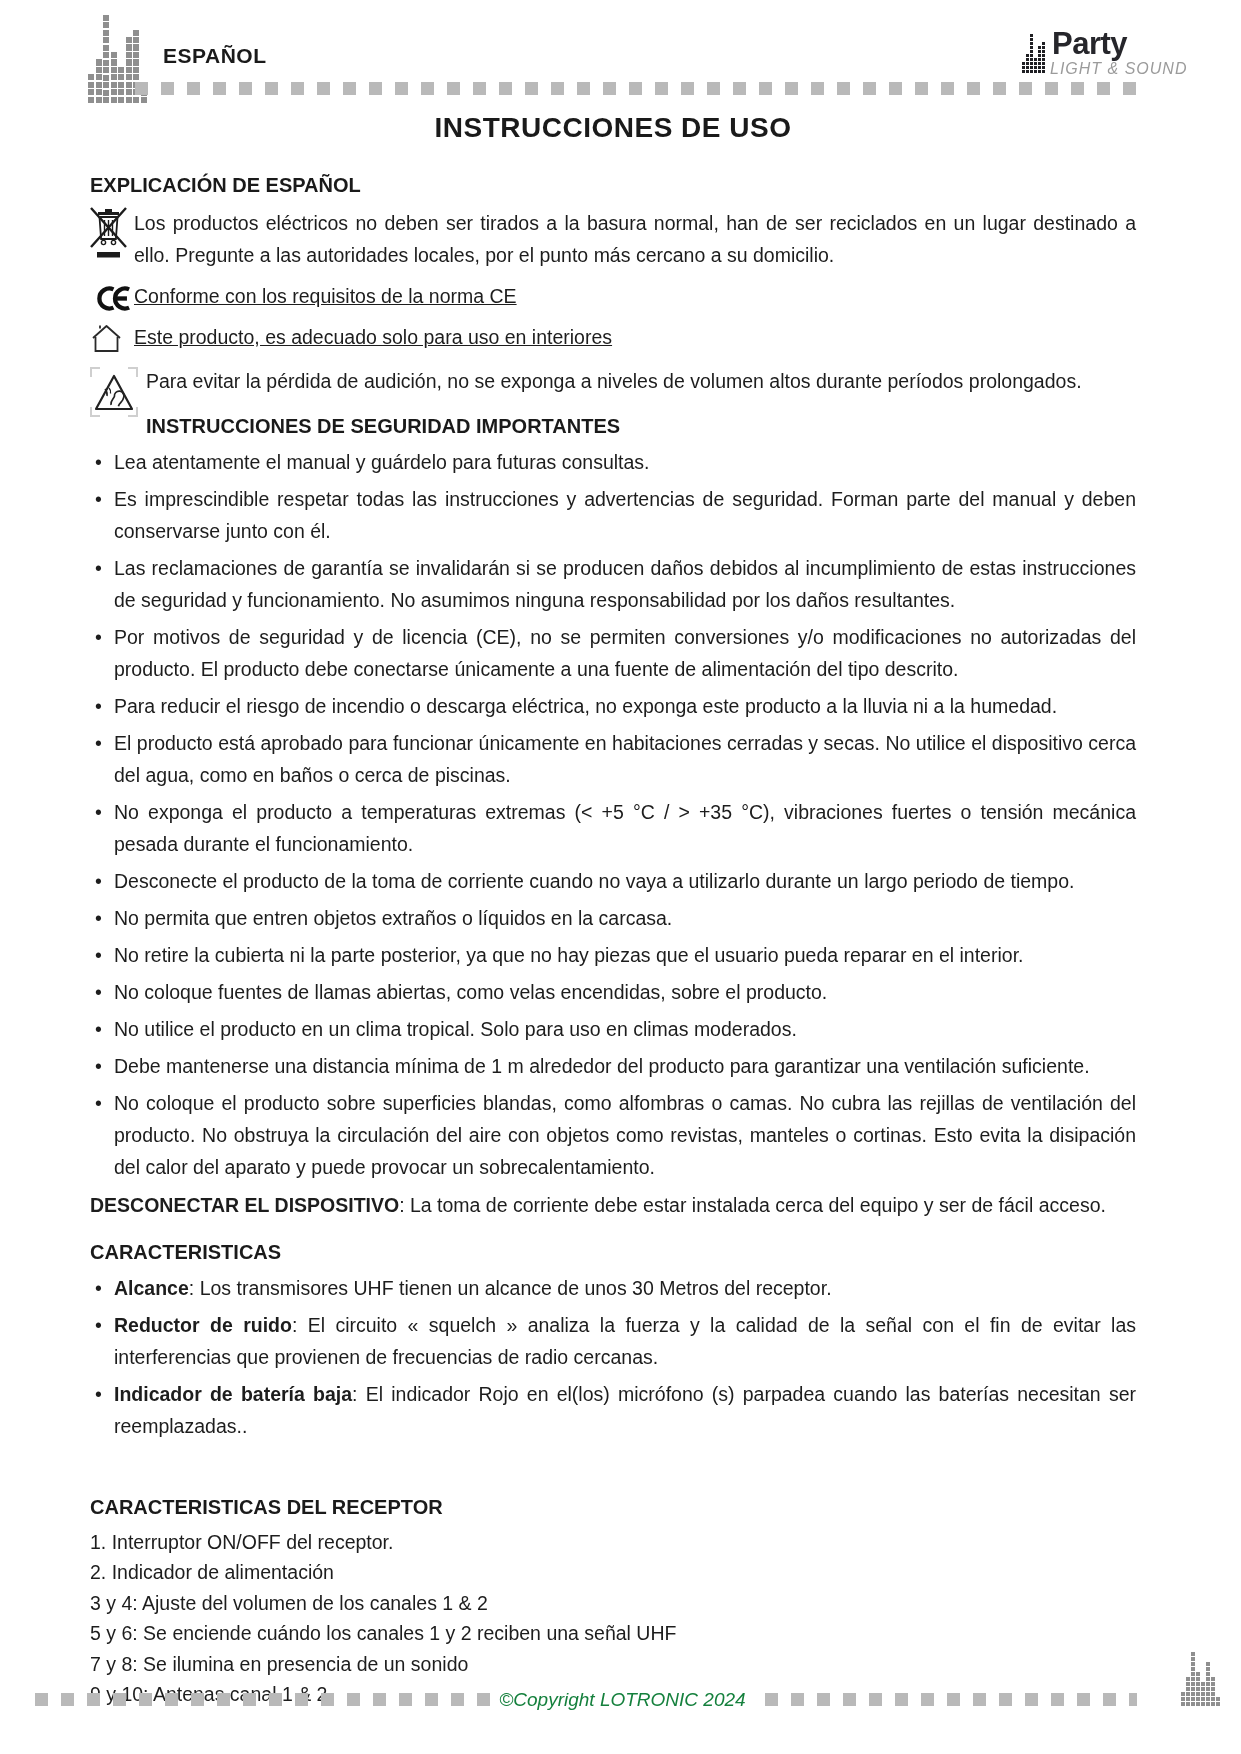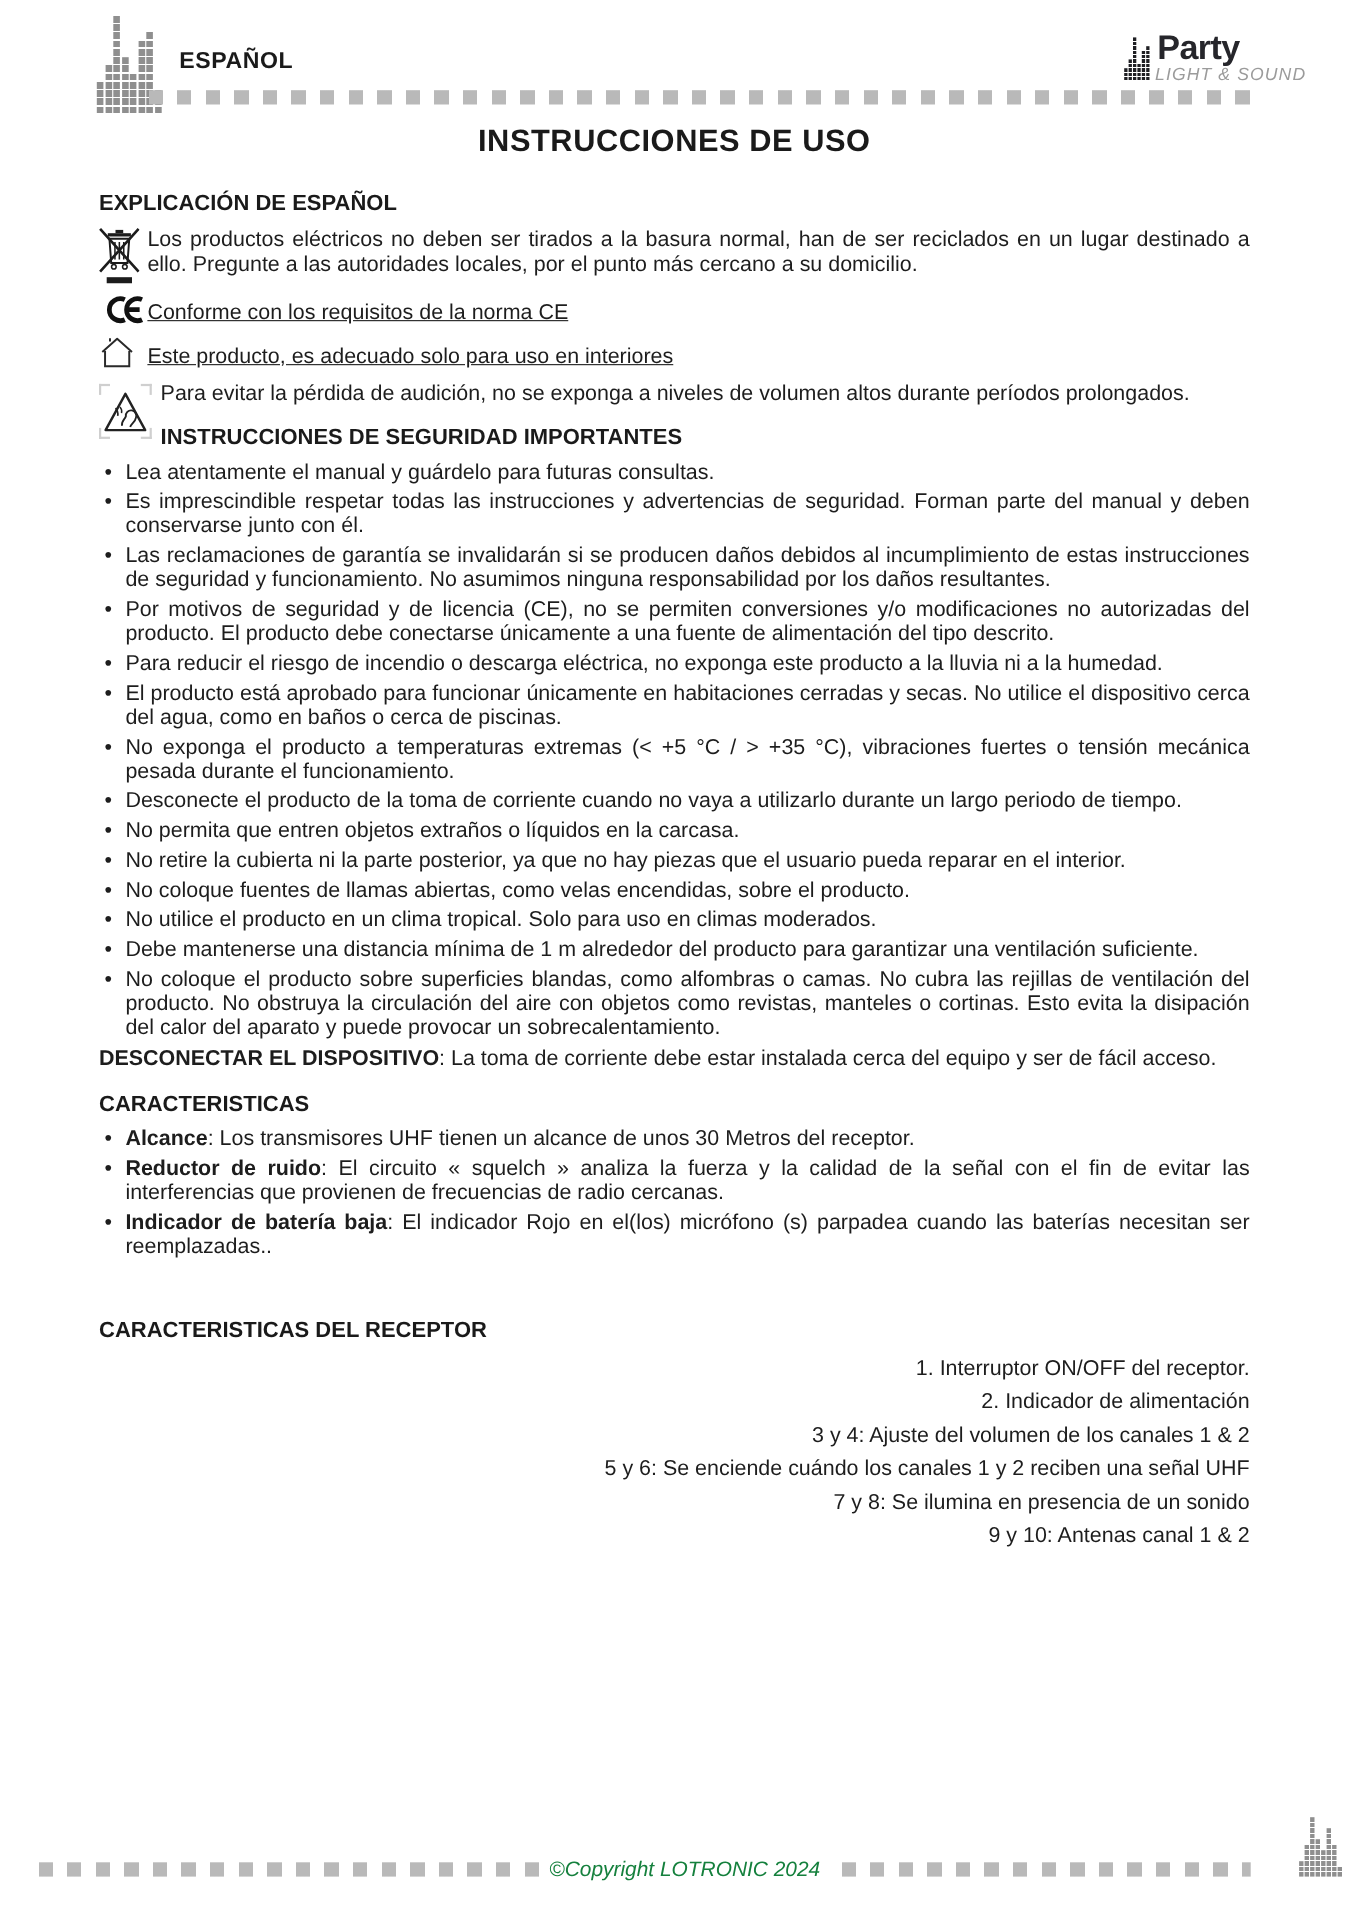--- a/index.html
+++ b/index.html
@@ -23,42 +23,42 @@
   
   .content{position:absolute;left:90px;top:100px;width:1046px;}
   .doc-title{text-align:center;font-size:28px;font-weight:bold;letter-spacing:.5px;
              margin:12px 0 0;color:#1a1a1a;}
   .h2{font-size:20px;font-weight:bold;color:#1a1a1a;margin:0;}
   .h2.symbols-h{margin-top:30px;}
   .h2.safety-h{margin-top:18px;}
   .h2.features-h{margin-top:14px;}
   .h2.receiver-h{margin-top:54px;}
 
-  .body-text{font-size:19.5px;line-height:22px;text-align:justify;}
+  .body-text{font-size:19.5px;line-height:32px;text-align:justify;}
 
   .sym-row{display:flex;margin-top:10px;align-items:flex-start;}
   .sym-icon{flex:0 0 44px;}
   .sym-row.tight{margin-top:9px;align-items:flex-end;text-decoration:underline;}
   .sym-wrap{margin-top:12px;}
   .float-icon{float:left;margin:2px 8px 2px 0;position:relative;width:48px;height:50px;}
   .frame-corner{position:absolute;width:8px;height:8px;}
   .fc-tl{left:0;top:0;border-left:2px solid #cfcfcf;border-top:2px solid #cfcfcf;}
   .fc-tr{right:0;top:0;border-right:2px solid #cfcfcf;border-top:2px solid #cfcfcf;}
   .fc-bl{left:0;bottom:0;border-left:2px solid #cfcfcf;border-bottom:2px solid #cfcfcf;}
   .fc-br{right:0;bottom:0;border-right:2px solid #cfcfcf;border-bottom:2px solid #cfcfcf;}
 
   ul.bullets{list-style:none;margin:8px 0 0;padding:0;}
   ul.bullets li{position:relative;padding-left:24px;margin-top:5px;}
   ul.bullets li::before{content:"•";position:absolute;left:5px;top:0;}
   ul.bullets .lead{font-weight:bold;}
 
   .disconnect{margin-top:6px;}
   .disconnect .lead{font-weight:bold;}
 
-  .receiver-list{margin-top:8px;text-align:right;}
+  .receiver-list{margin-top:8px;}
   .receiver-list .line{font-size:19.5px;line-height:30.5px;}
 
   
   .footer-dots-left{position:absolute;left:35px;top:1693px;width:455px;height:13px;
       background:repeating-linear-gradient(to right,#b9b9b9 0 13px,transparent 13px 26px);}
   .footer-dots-right{position:absolute;left:765px;top:1693px;width:372px;height:13px;
       background:repeating-linear-gradient(to right,#b9b9b9 0 13px,transparent 13px 26px);}
   .footer-copy{position:absolute;left:480px;top:1689px;width:285px;text-align:center;
       font-style:italic;font-size:19px;color:#15803d;}
   .page-number{position:absolute;left:1146px;top:1784px;font-size:21px;color:#1d4ed8;}

